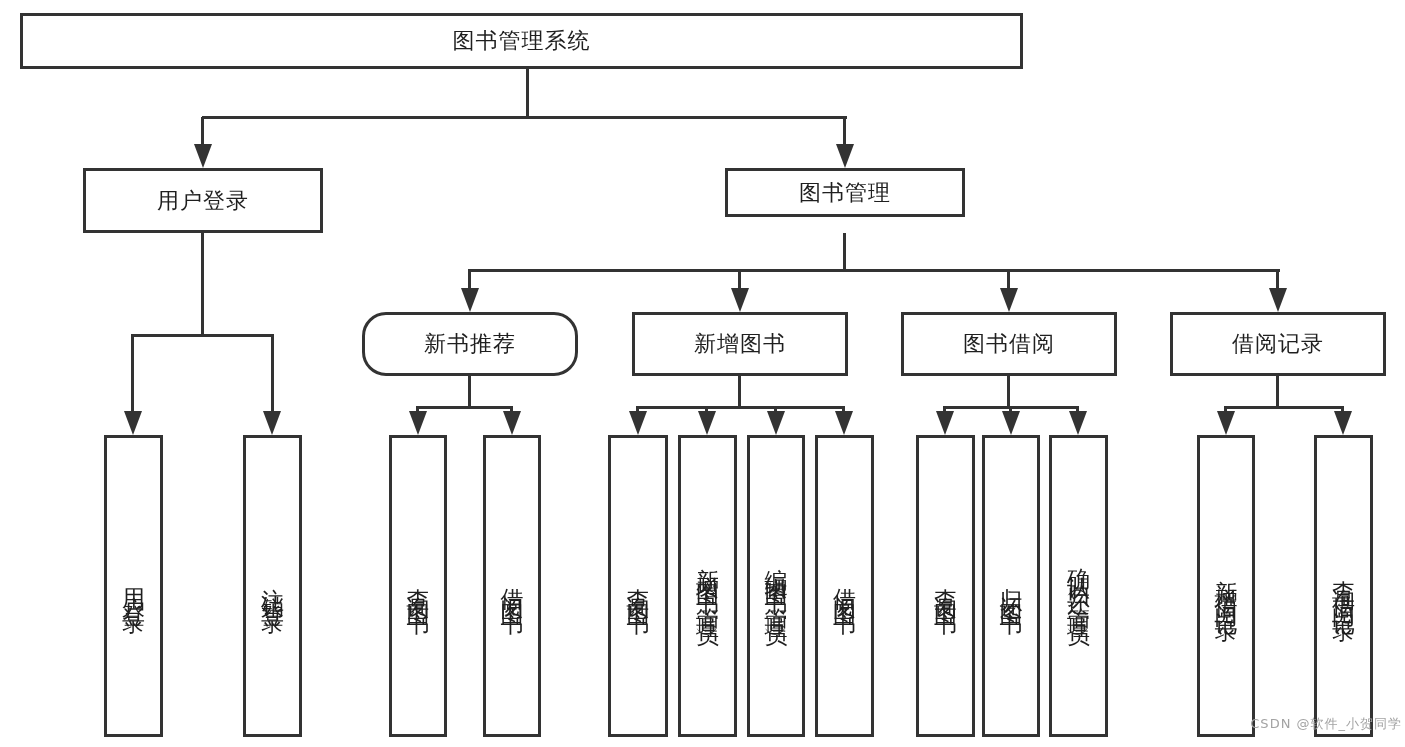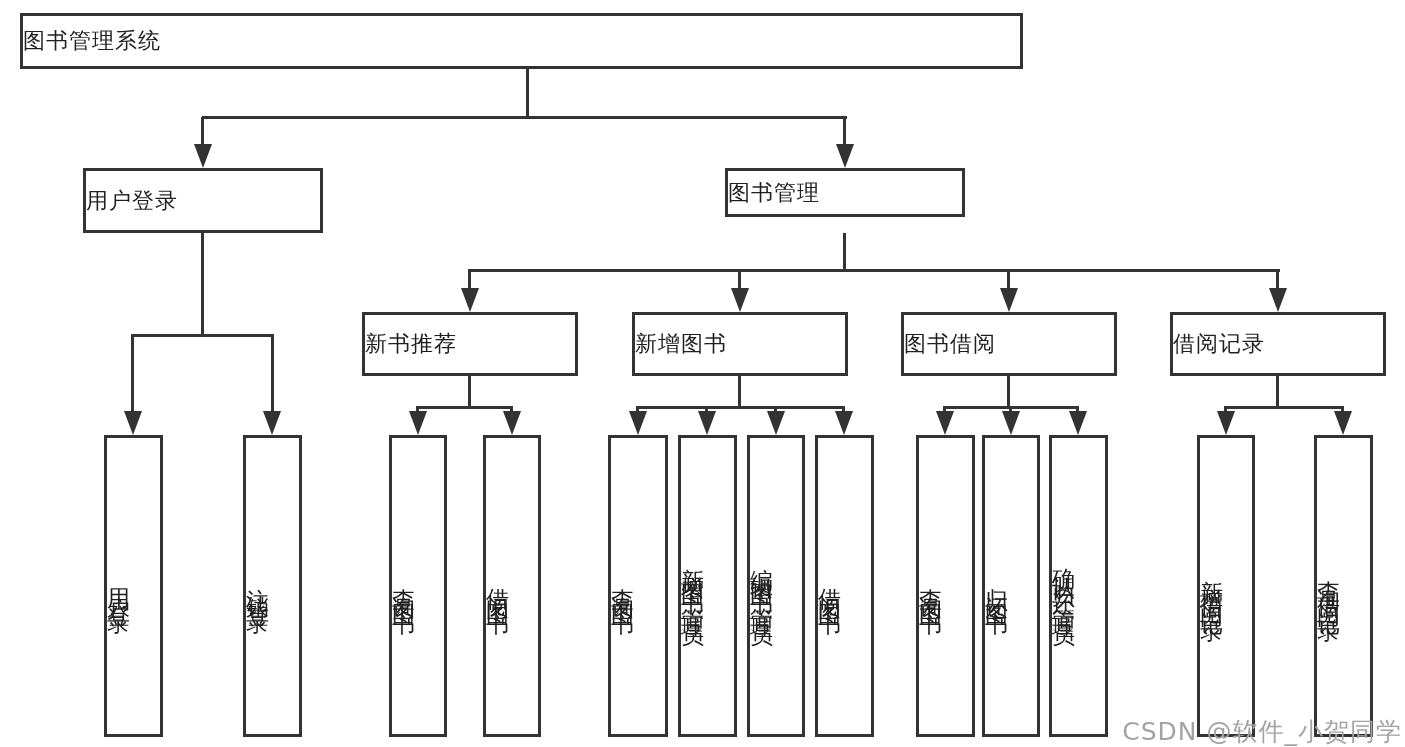--- a/index.html
+++ b/index.html
@@ -12,21 +12,21 @@
     overflow: hidden;
   }
   
   .box {
     position: absolute;
     box-sizing: border-box;
     background: var(--box-bg, #ffffff);
     border: 3px solid var(--line, #333333);
     display: flex;
     align-items: center;
-    justify-content: flex-start;
+    justify-content: center;
     color: var(--text, #1f1f1f);
     font-size: 22px;
     letter-spacing: 1px;
     white-space: nowrap;
   }
   .leaf {
     font-size: 23px;
     letter-spacing: 0;
     white-space: normal;
   }
@@ -46,21 +46,21 @@
     position: absolute;
     width: 0; height: 0;
     border-left: 9px solid transparent;
     border-right: 9px solid transparent;
     border-top: 24px solid var(--line, #333333);
   }
   .watermark {
     position: absolute;
     right: 3px;
     top: 715px;
-    font-size: 25px;
+    font-size: 13px;
     color: var(--wm, #a3a3a3);
     letter-spacing: 1px;
     white-space: nowrap;
   }
 </style>
 </head>
 <body>
 
 <div id="canvas" style="--line: #333333; --text: #1f1f1f; --box-bg: #ffffff; --bg: #ffffff; --wm: #a3a3a3;">
 
@@ -93,21 +93,21 @@
   <div class="hl" style="left:468px; top:269px; width:812px;"></div>
   <div class="vl" style="left:468px;  top:270px; height:20px;"></div>
   <div class="ah" style="left:461px;  top:288px;"></div>
   <div class="vl" style="left:738px;  top:270px; height:20px;"></div>
   <div class="ah" style="left:731px;  top:288px;"></div>
   <div class="vl" style="left:1007px; top:270px; height:20px;"></div>
   <div class="ah" style="left:1000px; top:288px;"></div>
   <div class="vl" style="left:1276px; top:270px; height:20px;"></div>
   <div class="ah" style="left:1269px; top:288px;"></div>
 
-  <div class="box" style="left:362px; top:312px; width:216px; height:64px;">
+  <div class="box" style="left:362px; top:312px; width:216px; height:64px;border-radius:24px;">
     <span>新书推荐</span>
   </div>
   <div class="box" style="left:632px; top:312px; width:216px; height:64px;">
     <span>新增图书</span>
   </div>
   <div class="box" style="left:901px; top:312px; width:216px; height:64px;">
     <span>图书借阅</span>
   </div>
   <div class="box" style="left:1170px; top:312px; width:216px; height:64px;">
     <span>借阅记录</span>

